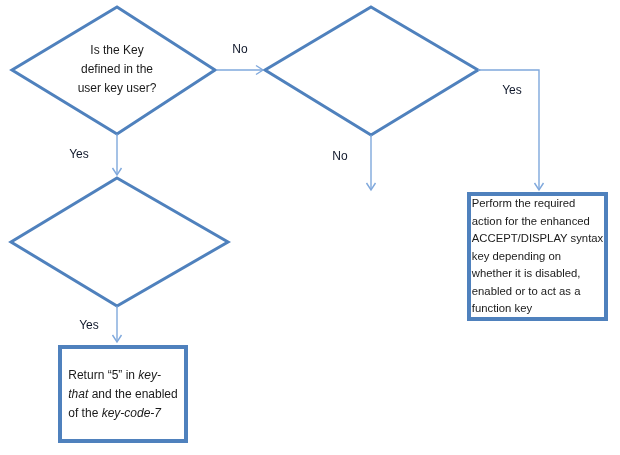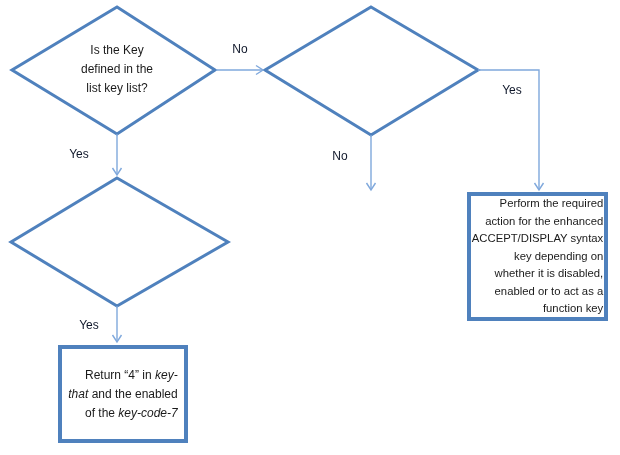--- a/index.html
+++ b/index.html
@@ -28,21 +28,21 @@
     position: absolute;
     box-sizing: border-box;
     border: 4px solid #4F81BD;
     background: #ffffff;
     display: flex;
     align-items: center;
     justify-content: center;
     z-index: 2;
   }
   .proc .inner {
-    text-align: right;
+    text-align: left;
     white-space: pre;
     font-size: 12px;
     line-height: 19px;
   }
   .proc-perform .inner {
     font-size: 11.3px;
     line-height: 17.6px;
   }
   .proc-return .inner { white-space: normal; }
   .proc-return .line { white-space: nowrap; line-height: 19px; }
@@ -92,38 +92,38 @@
     </g>
 
     <g stroke="#7FA8DC" stroke-width="1.4" fill="none">
       <polyline points="478,70 539,70 539,189"></polyline>
       <polyline points="534.5,183 539,190 543.5,183"></polyline>
     </g>
   </svg>
 
   <div class="node-text" style="left:39px; top:41px; width:156px;">Is the Key
 defined in the
-list key list?</div>
+user key user?</div>
 
 
 
 
   <div class="proc proc-perform" style="left:467px; top:192px; width:141px; height:129px;">
     <div class="inner">Perform the required
 action for the enhanced
 ACCEPT/DISPLAY syntax
 key depending on
 whether it is disabled,
 enabled or to act as a
 function key</div>
   </div>
 
   <div class="proc proc-return" style="left:58px; top:345px; width:130px; height:98px;">
     <div class="inner">
-      <div class="line"><span>Return “4” in </span><i>key-</i></div>
+      <div class="line"><span>Return “5” in </span><i>key-</i></div>
       <div class="line"><i>that</i><span> and the enabled</span></div>
       <div class="line"><span>of the </span><i>key-code-7</i></div>
     </div>
   </div>
 
   <div class="edge-label" style="left:220px; top:42px;">No</div>
 
   <div class="edge-label" style="left:59px; top:147px;">Yes</div>
 
   <div class="edge-label" style="left:320px; top:149px;">No</div>

